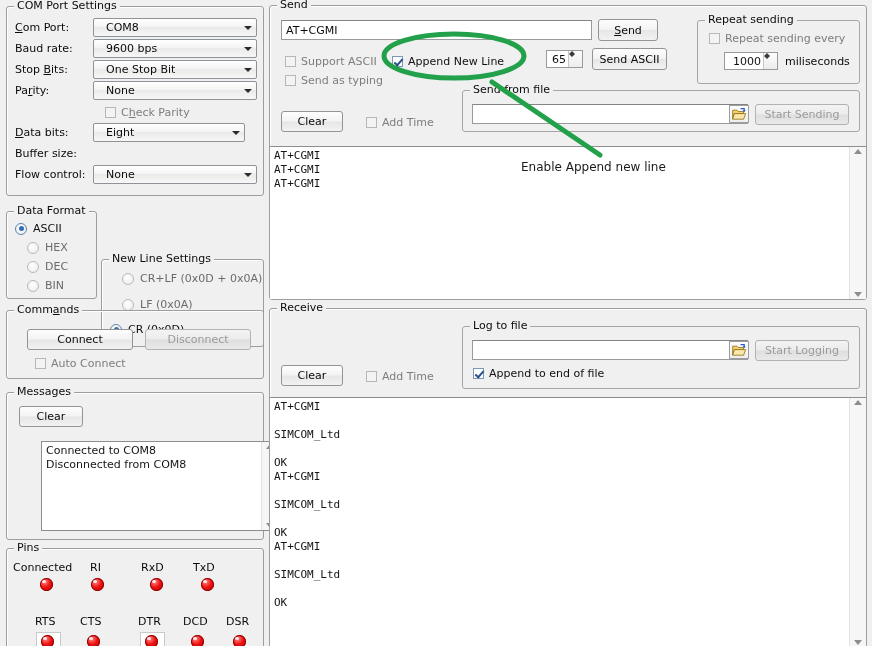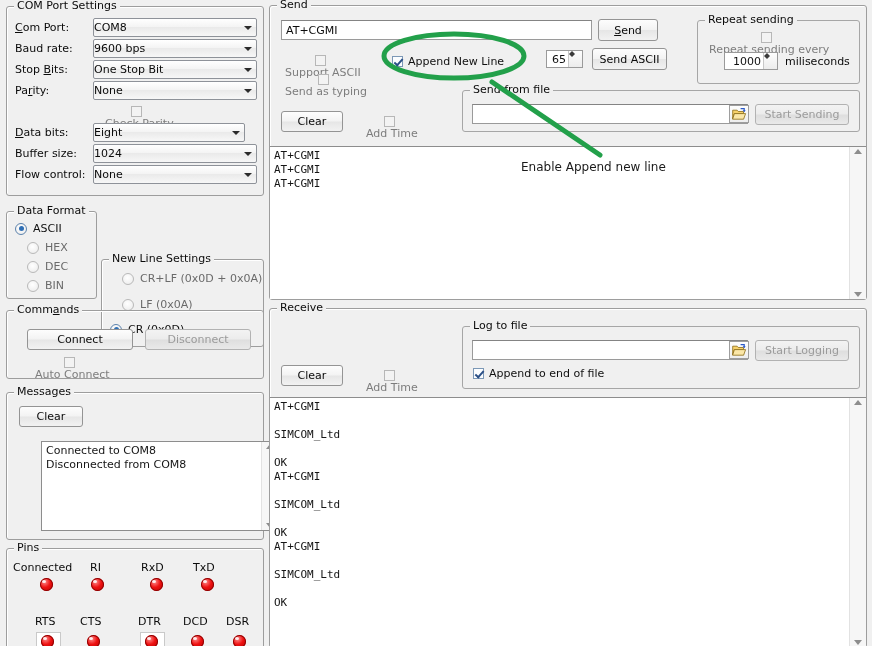--- a/index.html
+++ b/index.html
@@ -55,21 +55,21 @@
     position: absolute;
     box-sizing: border-box;
     height: 19px;
     background: linear-gradient(#ffffff, #f4f4f4 45%, #eaeaea 50%, #f7f7f7);
     border: 1px solid #8e9299;
     border-radius: 2px;
     display: flex;
     align-items: center;
     font-size: 11px;
     color: #0b0b0b;
-    padding-left: 0;
+    padding-left: 12px;
     overflow: hidden;
   }
   .combo .ctext { flex: 1 1 auto; white-space: nowrap; overflow: hidden; }
   .combo .arrow {
     flex: 0 0 auto;
     width: 16px; height: 17px;
     display: flex; align-items: center; justify-content: center;
   }
   .combo .arrow i {
     display: block;
@@ -137,21 +137,21 @@
   .cb.on .box { border-color: #7c98b6; background: #fbfdff; }
   .cb.on .box::after {
     content: "";
     position: absolute;
     left: 3px; top: 0px;
     width: 3px; height: 7px;
     border: solid #2a4f86;
     border-width: 0 2px 2px 0;
     transform: rotate(42deg);
   }
-  .cb.dim { color: #7d7d7d; flex-direction: column; }
+  .cb.dim { color: #7d7d7d; }
 
   
   .rb {
     position: absolute;
     display: flex;
     align-items: center;
     font-size: 11px;
     white-space: nowrap;
     line-height: 13px;
   }
@@ -336,26 +336,20 @@
 
     <div class="lbl" style="left:8px; top:119px;"><span class="u">D</span>ata bits:</div>
     <div class="combo" style="left:86px; top:116px; width:152px;">
       <span class="ctext">Eight</span>
       <span class="arrow">
           <i></i>
         </span>
     </div>
 
     <div class="lbl" style="left:8px; top:140px;">Buffer size:</div>
-    <div class="combo" style="left:86px; top:137px; width:164px;">
-      <span class="ctext">1024</span>
-      <span class="arrow">
-          <i></i>
-        </span>
-    </div>
 
     <div class="lbl" style="left:8px; top:161px;">Flow control:</div>
     <div class="combo" style="left:86px; top:158px; width:164px;">
       <span class="ctext">None</span>
       <span class="arrow">
           <i></i>
         </span>
     </div>
   </div>
 

